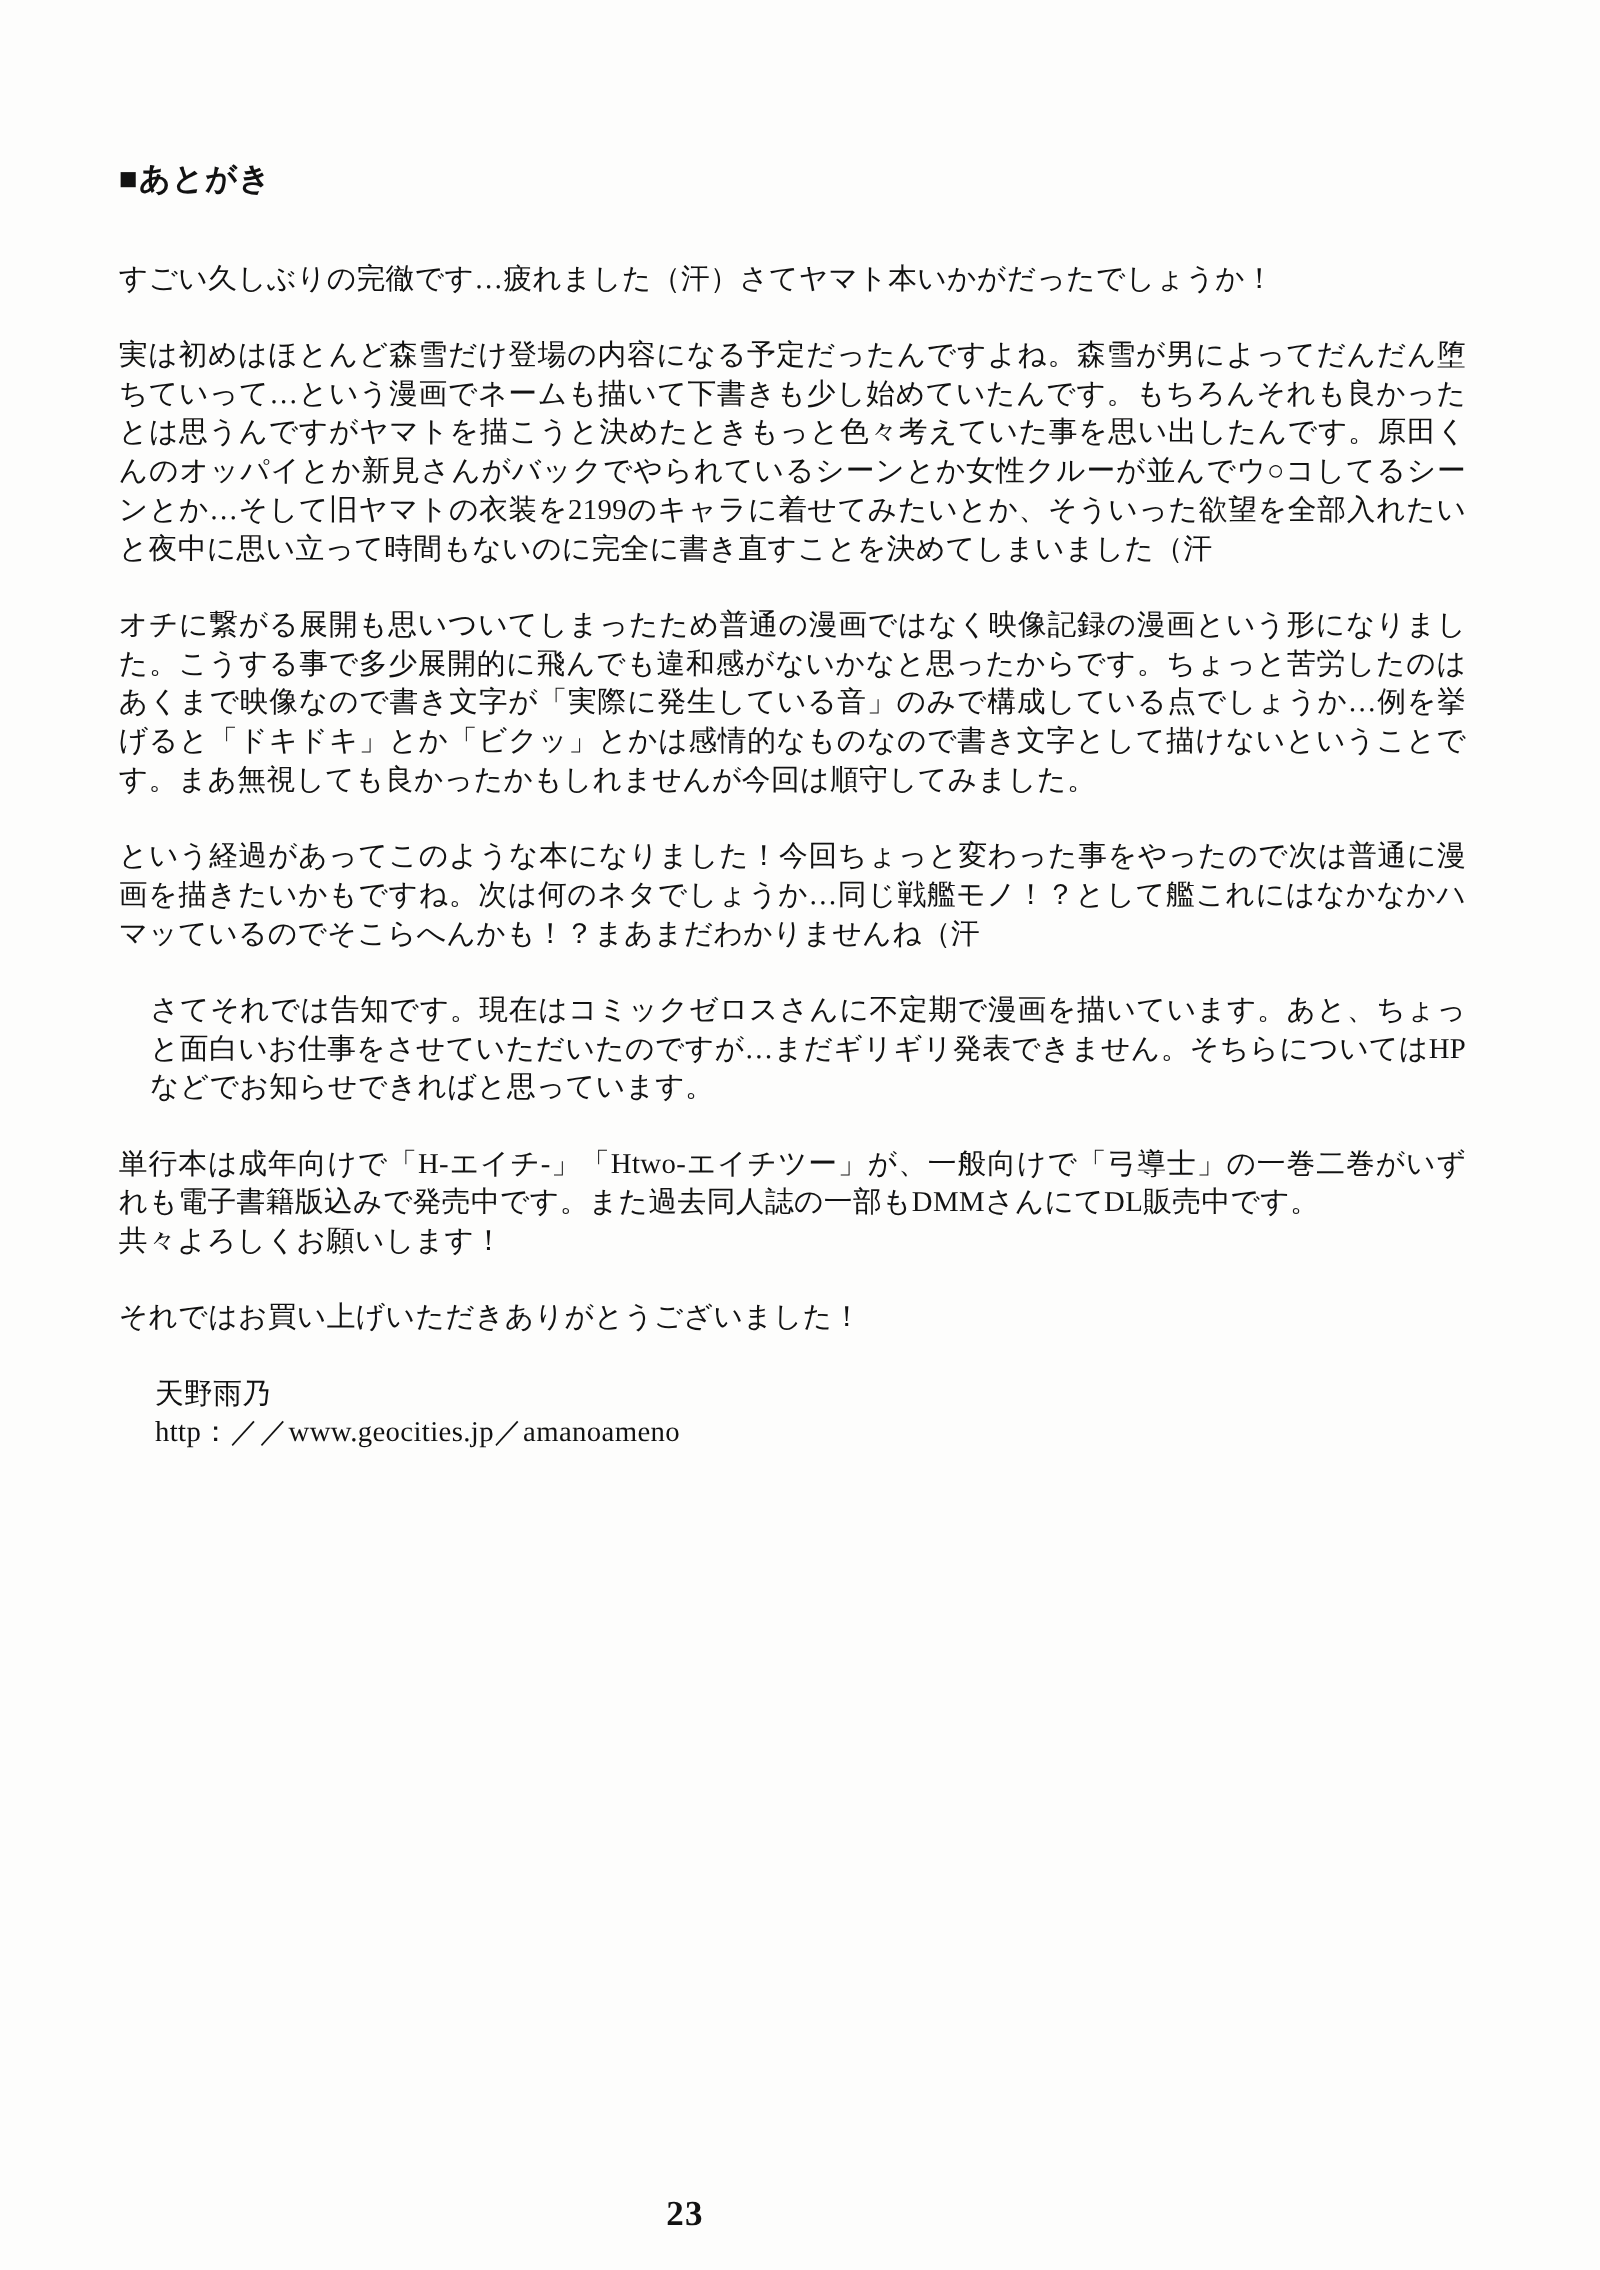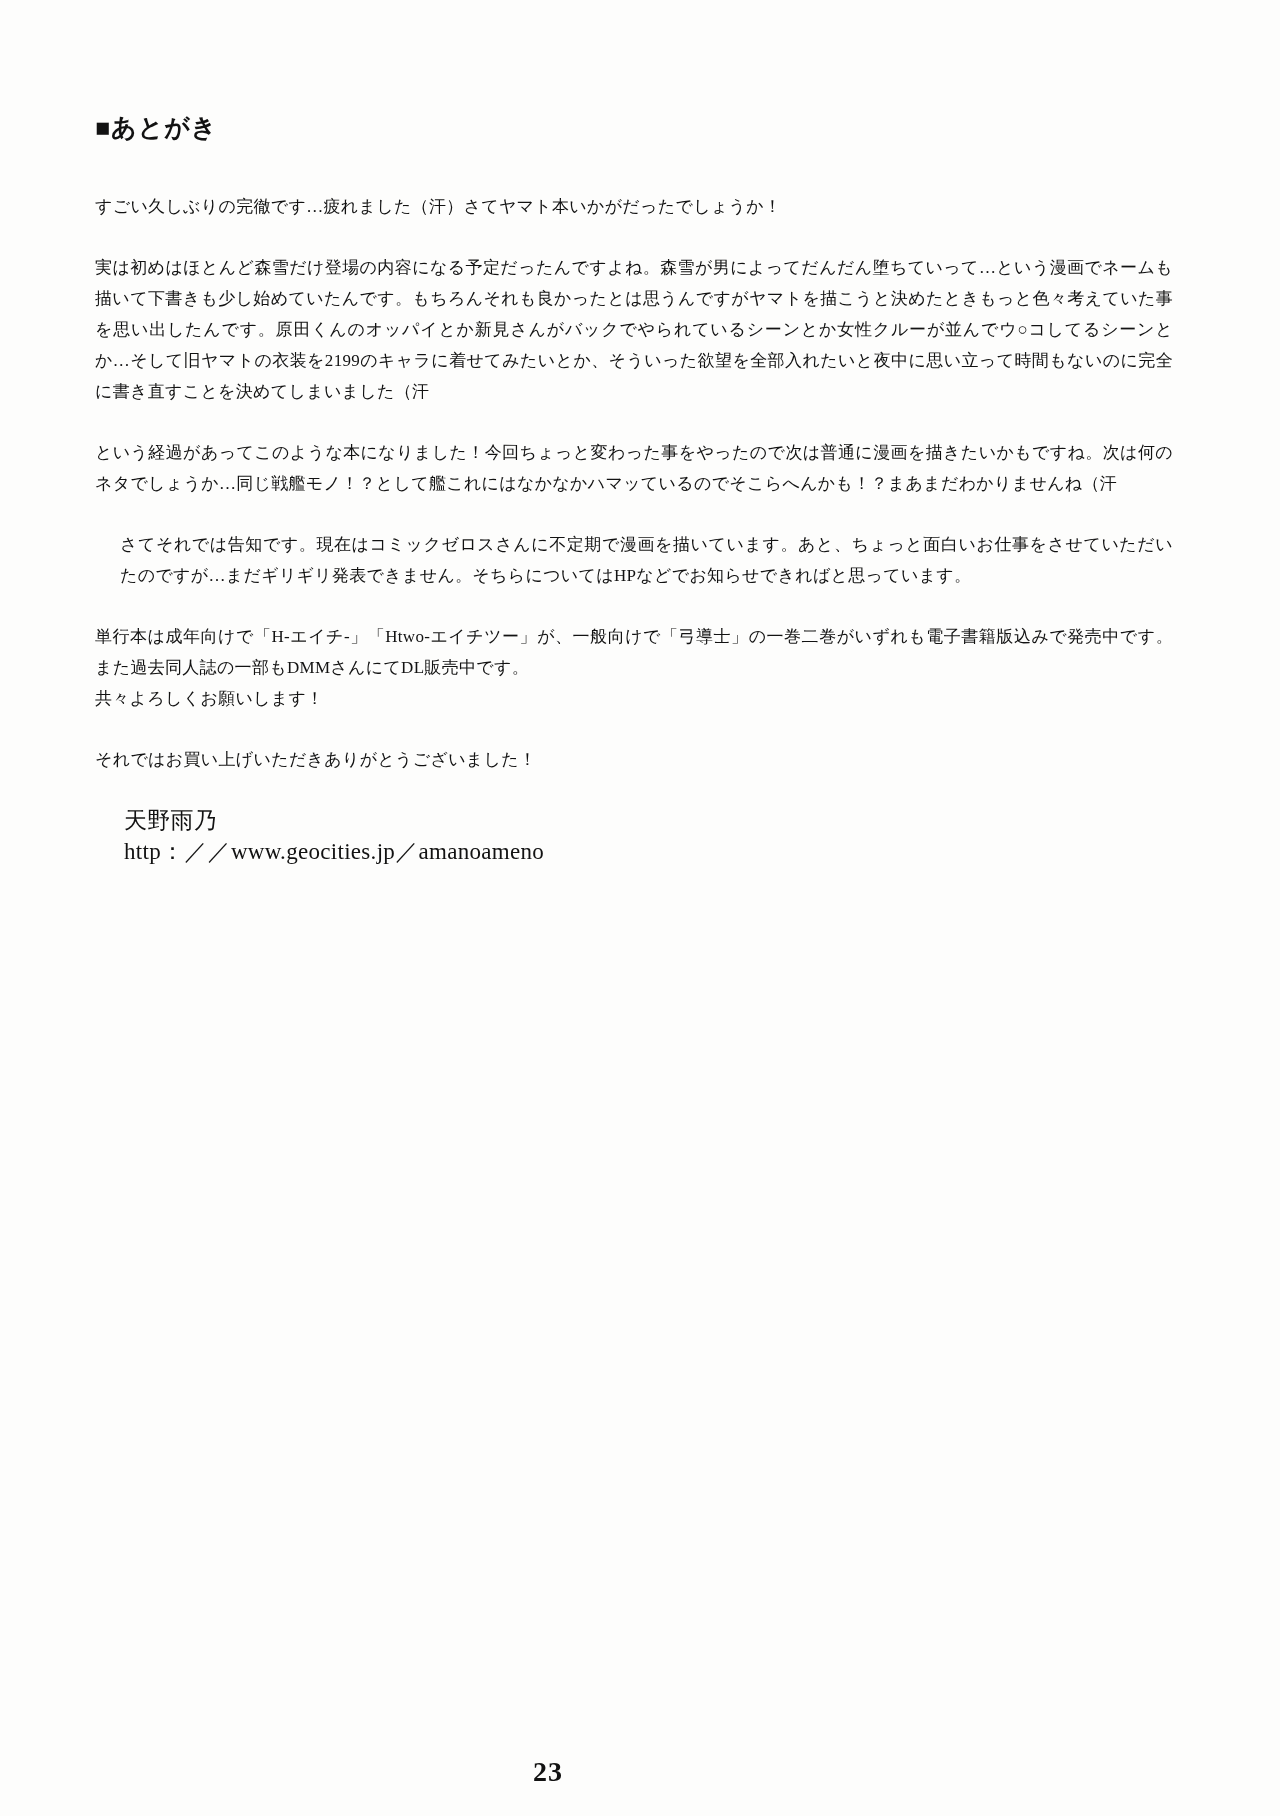--- a/index.html
+++ b/index.html
@@ -19,25 +19,25 @@
   .content {
     position: absolute;
     left: 95px;
     top: 112px;
     width: 1078px;
   }
   .heading {
     font-size: 25px;
     font-weight: 700;
     line-height: 31px;
-    margin: 0 0 48px 0;
+    margin: 16px 0 48px 0;
     letter-spacing: 1px;
   }
   .para {
-    font-size: 17px;
+    font-size: 23px;
     font-weight: 500;
     line-height: 31px;
     letter-spacing: 0.3px;
     margin: 0 0 30px 0;
     text-align: justify;
     text-justify: inter-ideograph;
   }
   .para.gap-lg {
     margin-top: 22px;   
     margin-left: 25px;
@@ -72,20 +72,21 @@
 
 <div class="page">
   <div class="content">
 
     <h1 class="heading">■あとがき</h1>
 
     <p class="para">すごい久しぶりの完徹です…疲れました（汗）さてヤマト本いかがだったでしょうか！</p>
 
     <p class="para">実は初めはほとんど森雪だけ登場の内容になる予定だったんですよね。森雪が男によってだんだん堕ちていって…という漫画でネームも描いて下書きも少し始めていたんです。もちろんそれも良かったとは思うんですがヤマトを描こうと決めたときもっと色々考えていた事を思い出したんです。原田くんのオッパイとか新見さんがバックでやられているシーンとか女性クルーが並んでウ○コしてるシーンとか…そして旧ヤマトの衣装を2199のキャラに着せてみたいとか、そういった欲望を全部入れたいと夜中に思い立って時間もないのに完全に書き直すことを決めてしまいました（汗</p>
 
+    <p class="para">オチに繋がる展開も思いついてしまったため普通の漫画ではなく映像記録の漫画という形になりました。こうする事で多少展開的に飛んでも違和感がないかなと思ったからです。ちょっと苦労したのはあくまで映像なので書き文字が「実際に発生している音」のみで構成している点でしょうか…例を挙げると「ドキドキ」とか「ビクッ」とかは感情的なものなので書き文字として描けないということです。まあ無視しても良かったかもしれませんが今回は順守してみました。</p>
 
     <p class="para">という経過があってこのような本になりました！今回ちょっと変わった事をやったので次は普通に漫画を描きたいかもですね。次は何のネタでしょうか…同じ戦艦モノ！？として艦これにはなかなかハマッているのでそこらへんかも！？まあまだわかりませんね（汗</p>
 
     <p class="para gap-lg">さてそれでは告知です。現在はコミックゼロスさんに不定期で漫画を描いています。あと、ちょっと面白いお仕事をさせていただいたのですが…まだギリギリ発表できません。そちらについてはHPなどでお知らせできればと思っています。</p>
 
     <p class="para">単行本は成年向けで「H-エイチ-」「Htwo-エイチツー」が、一般向けで「弓導士」の一巻二巻がいずれも電子書籍版込みで発売中です。また過去同人誌の一部もDMMさんにてDL販売中です。</p>
 
     <p class="para no-gap-above">共々よろしくお願いします！</p>
 
     <p class="para">それではお買い上げいただきありがとうございました！</p>

